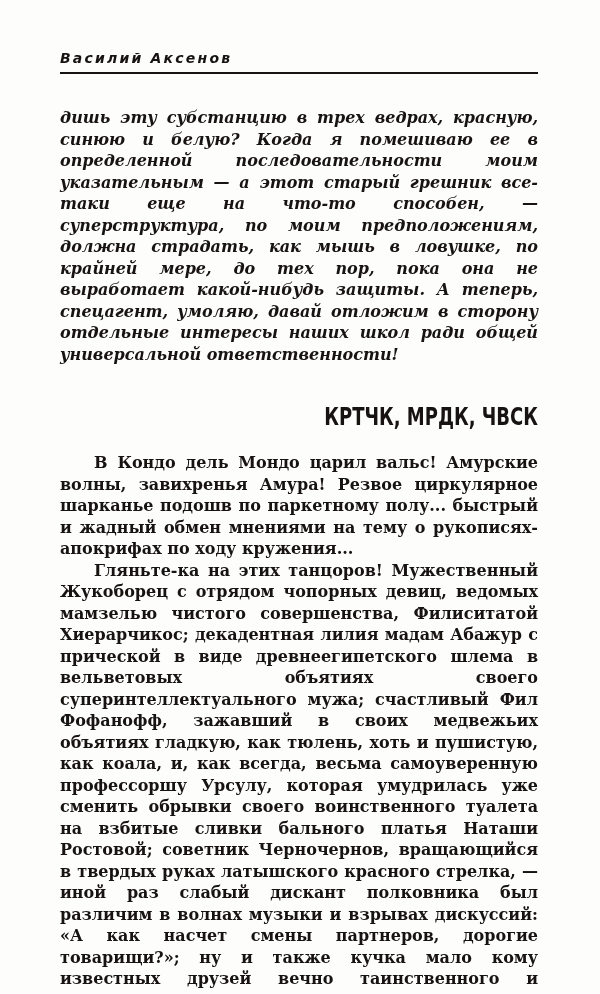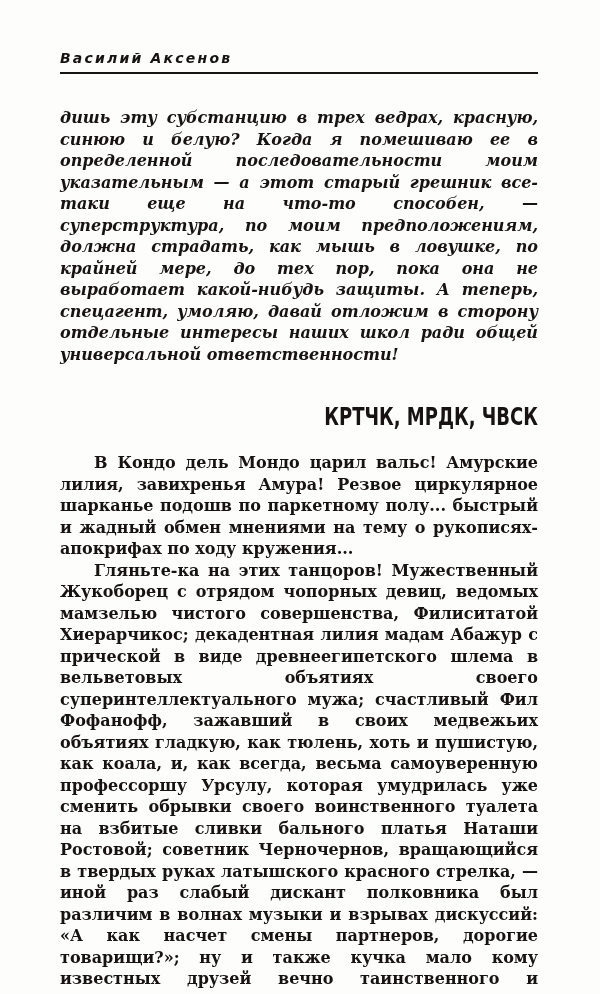--- a/index.html
+++ b/index.html
@@ -66,19 +66,19 @@
     <div class="author">Василий Аксенов</div>
     <div class="header-rule"></div>
   </header>
 
   <main class="body-text">
 
     <p class="continuation">дишь эту субстанцию в трех ведрах, красную, синюю и белую? Когда я помешиваю ее в определенной последовательности моим указательным — а этот старый грешник все-таки еще на что-то способен, — суперструктура, по моим предположениям, должна страдать, как мышь в ловушке, по крайней мере, до тех пор, пока она не выработает какой-нибудь защиты. А теперь, спецагент, умоляю, давай отложим в сторону отдельные интересы наших школ ради общей универсальной ответственности!</p>
 
     <h2 class="chapter-heading">КРТЧК, МРДК, ЧВСК</h2>
 
-    <p>В Кондо дель Мондо царил вальс! Амурские лилия, завихренья Амура! Резвое циркулярное шарканье подошв по паркетному полу... быстрый и жадный обмен мнениями на тему о рукописях-апокрифах по ходу кружения...</p>
+    <p>В Кондо дель Мондо царил вальс! Амурские волны, завихренья Амура! Резвое циркулярное шарканье подошв по паркетному полу... быстрый и жадный обмен мнениями на тему о рукописях-апокрифах по ходу кружения...</p>
 
     <p>Гляньте-ка на этих танцоров! Мужественный Жукоборец с отрядом чопорных девиц, ведомых мамзелью чистого совершенства, Филиситатой Хиерарчикос; декадентная лилия мадам Абажур с прической в виде древнеегипетского шлема в вельветовых объятиях своего суперинтеллектуального мужа; счастливый Фил Фофанофф, зажавший в своих медвежьих объятиях гладкую, как тюлень, хоть и пушистую, как коала, и, как всегда, весьма самоуверенную профессоршу Урсулу, которая умудрилась уже сменить обрывки своего воинственного туалета на взбитые сливки бального платья Наташи Ростовой; советник Черночернов, вращающийся в твердых руках латышского красного стрелка, — иной раз слабый дискант полковника был различим в волнах музыки и взрывах дискуссий: «А как насчет смены партнеров, дорогие товарищи?»; ну и также кучка мало кому известных друзей вечно таинственного и аккуратно одетого представителя Страны восходящего солнца с хрупкой косточкой амфибии в углу его улыбающегося рта...</p>
 
   </main>
 
 </div>
 
 </body></html>

